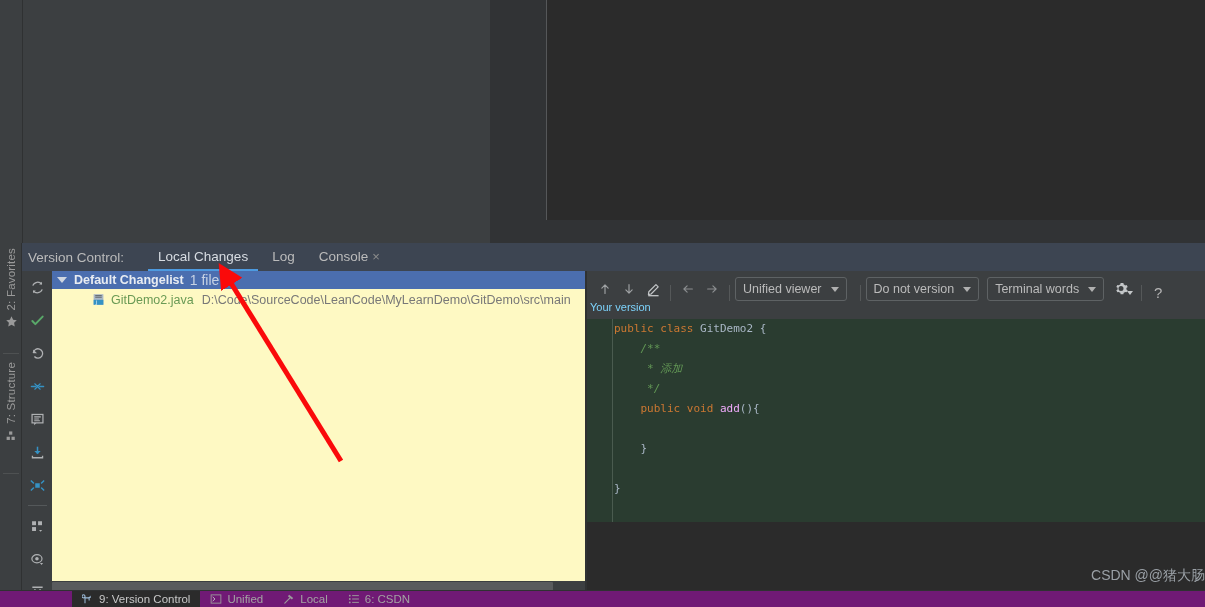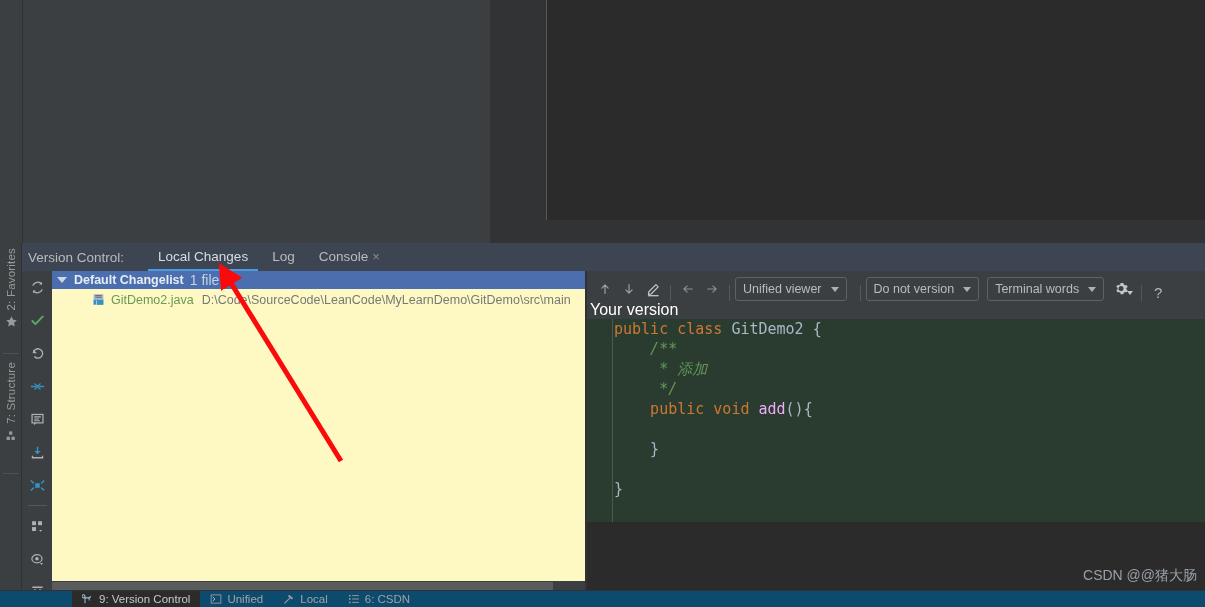--- a/index.html
+++ b/index.html
@@ -264,22 +264,22 @@
     font-size: 15px;
     width: 22px;
     text-align: center;
     cursor: default;
   }
 
   
   .diff-label {
     position: absolute;
     left: 590px; top: 301px;
-    color: #ffffff;
-    font-size: 16px;
+    color: #7dd3fc;
+    font-size: 11px;
   }
   .diff-body {
     position: absolute;
     left: 587px; top: 319px;
     width: 618px; height: 288px;
     background: #2b2b2b;
     overflow: hidden;
   }
   .diff-green {
     position: absolute;
@@ -290,21 +290,21 @@
   .diff-gutter-line {
     position: absolute;
     left: 25px; top: 0;
     width: 1px; height: 203px;
     background: #4a5b4f;
   }
   .code {
     position: absolute;
     left: 27px; top: 0;
     font-family: "DejaVu Sans Mono", monospace;
-    font-size: 15px;
+    font-size: 11px;
     line-height: 20px;
     white-space: pre;
   }
   .code .line { height: 20px; }
   .kw  { color: #cc7832; }
   .cls { color: #a9b7c6; }
   .cmt { color: #629755; font-style: italic; }
   .mtd { color: #f0abfc; }
   .pl  { color: #a9b7c6; }
 
@@ -339,21 +339,21 @@
     left: 3px;
     width: 16px; height: 1px;
     background: #4e5152;
   }
 
   
   .statusbar {
     position: absolute;
     left: 0; bottom: 0;
     width: 1205px; height: 17px;
-    background: #0c4a6e;
+    background: #701a75;
     border-top: 1px solid #2f3132;
     box-sizing: border-box;
     display: flex;
     align-items: center;
   }
   .sb-item {
     display: flex;
     align-items: center;
     height: 17px;
     padding: 0 10px;
@@ -364,21 +364,21 @@
   }
   .sb-item.active {
     background: #2b2b2b;
     color: #c8c8c8;
   }
   .sb-icon { margin-right: 5px; display: flex; align-items: center; }
 
   
   .watermark {
     position: absolute;
-    right: 8px; bottom: 22px;
+    right: 0; bottom: 22px;
     color: #9aa0a6;
     font-size: 14px;
     white-space: nowrap;
   }
 
   
   .arrow-overlay {
     position: absolute;
     left: 0; top: 0;
     width: 1205px; height: 607px;

